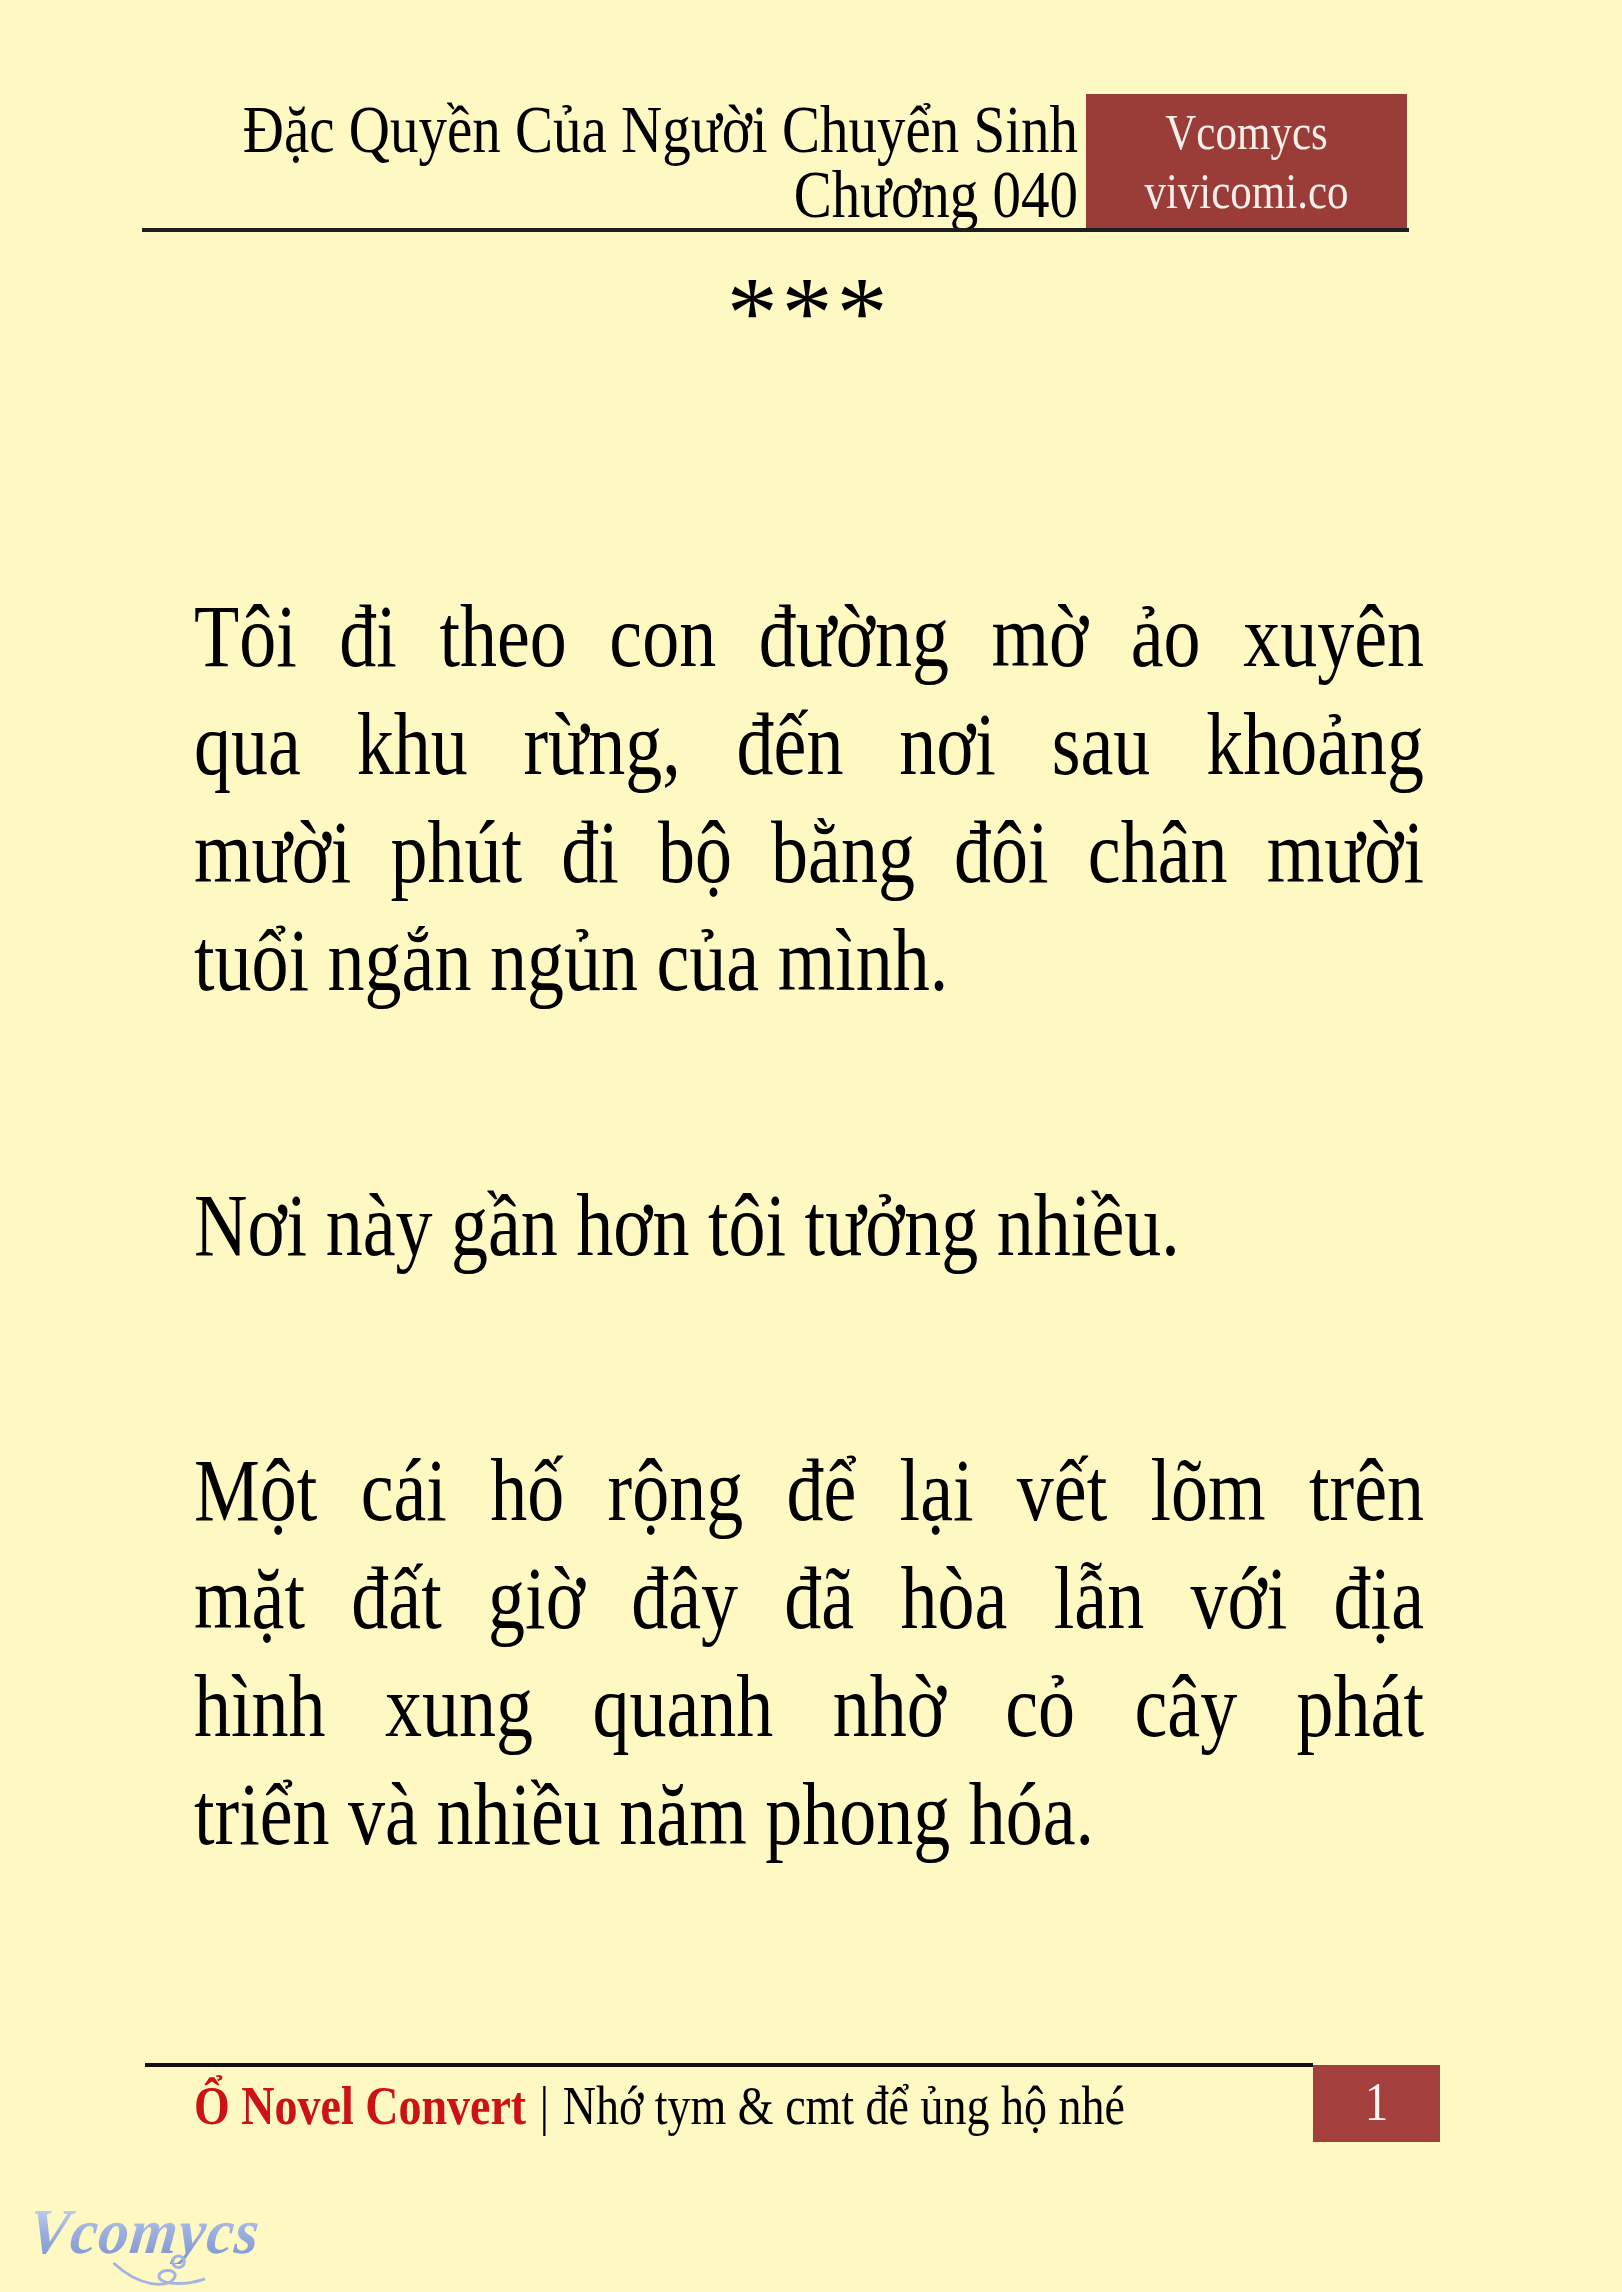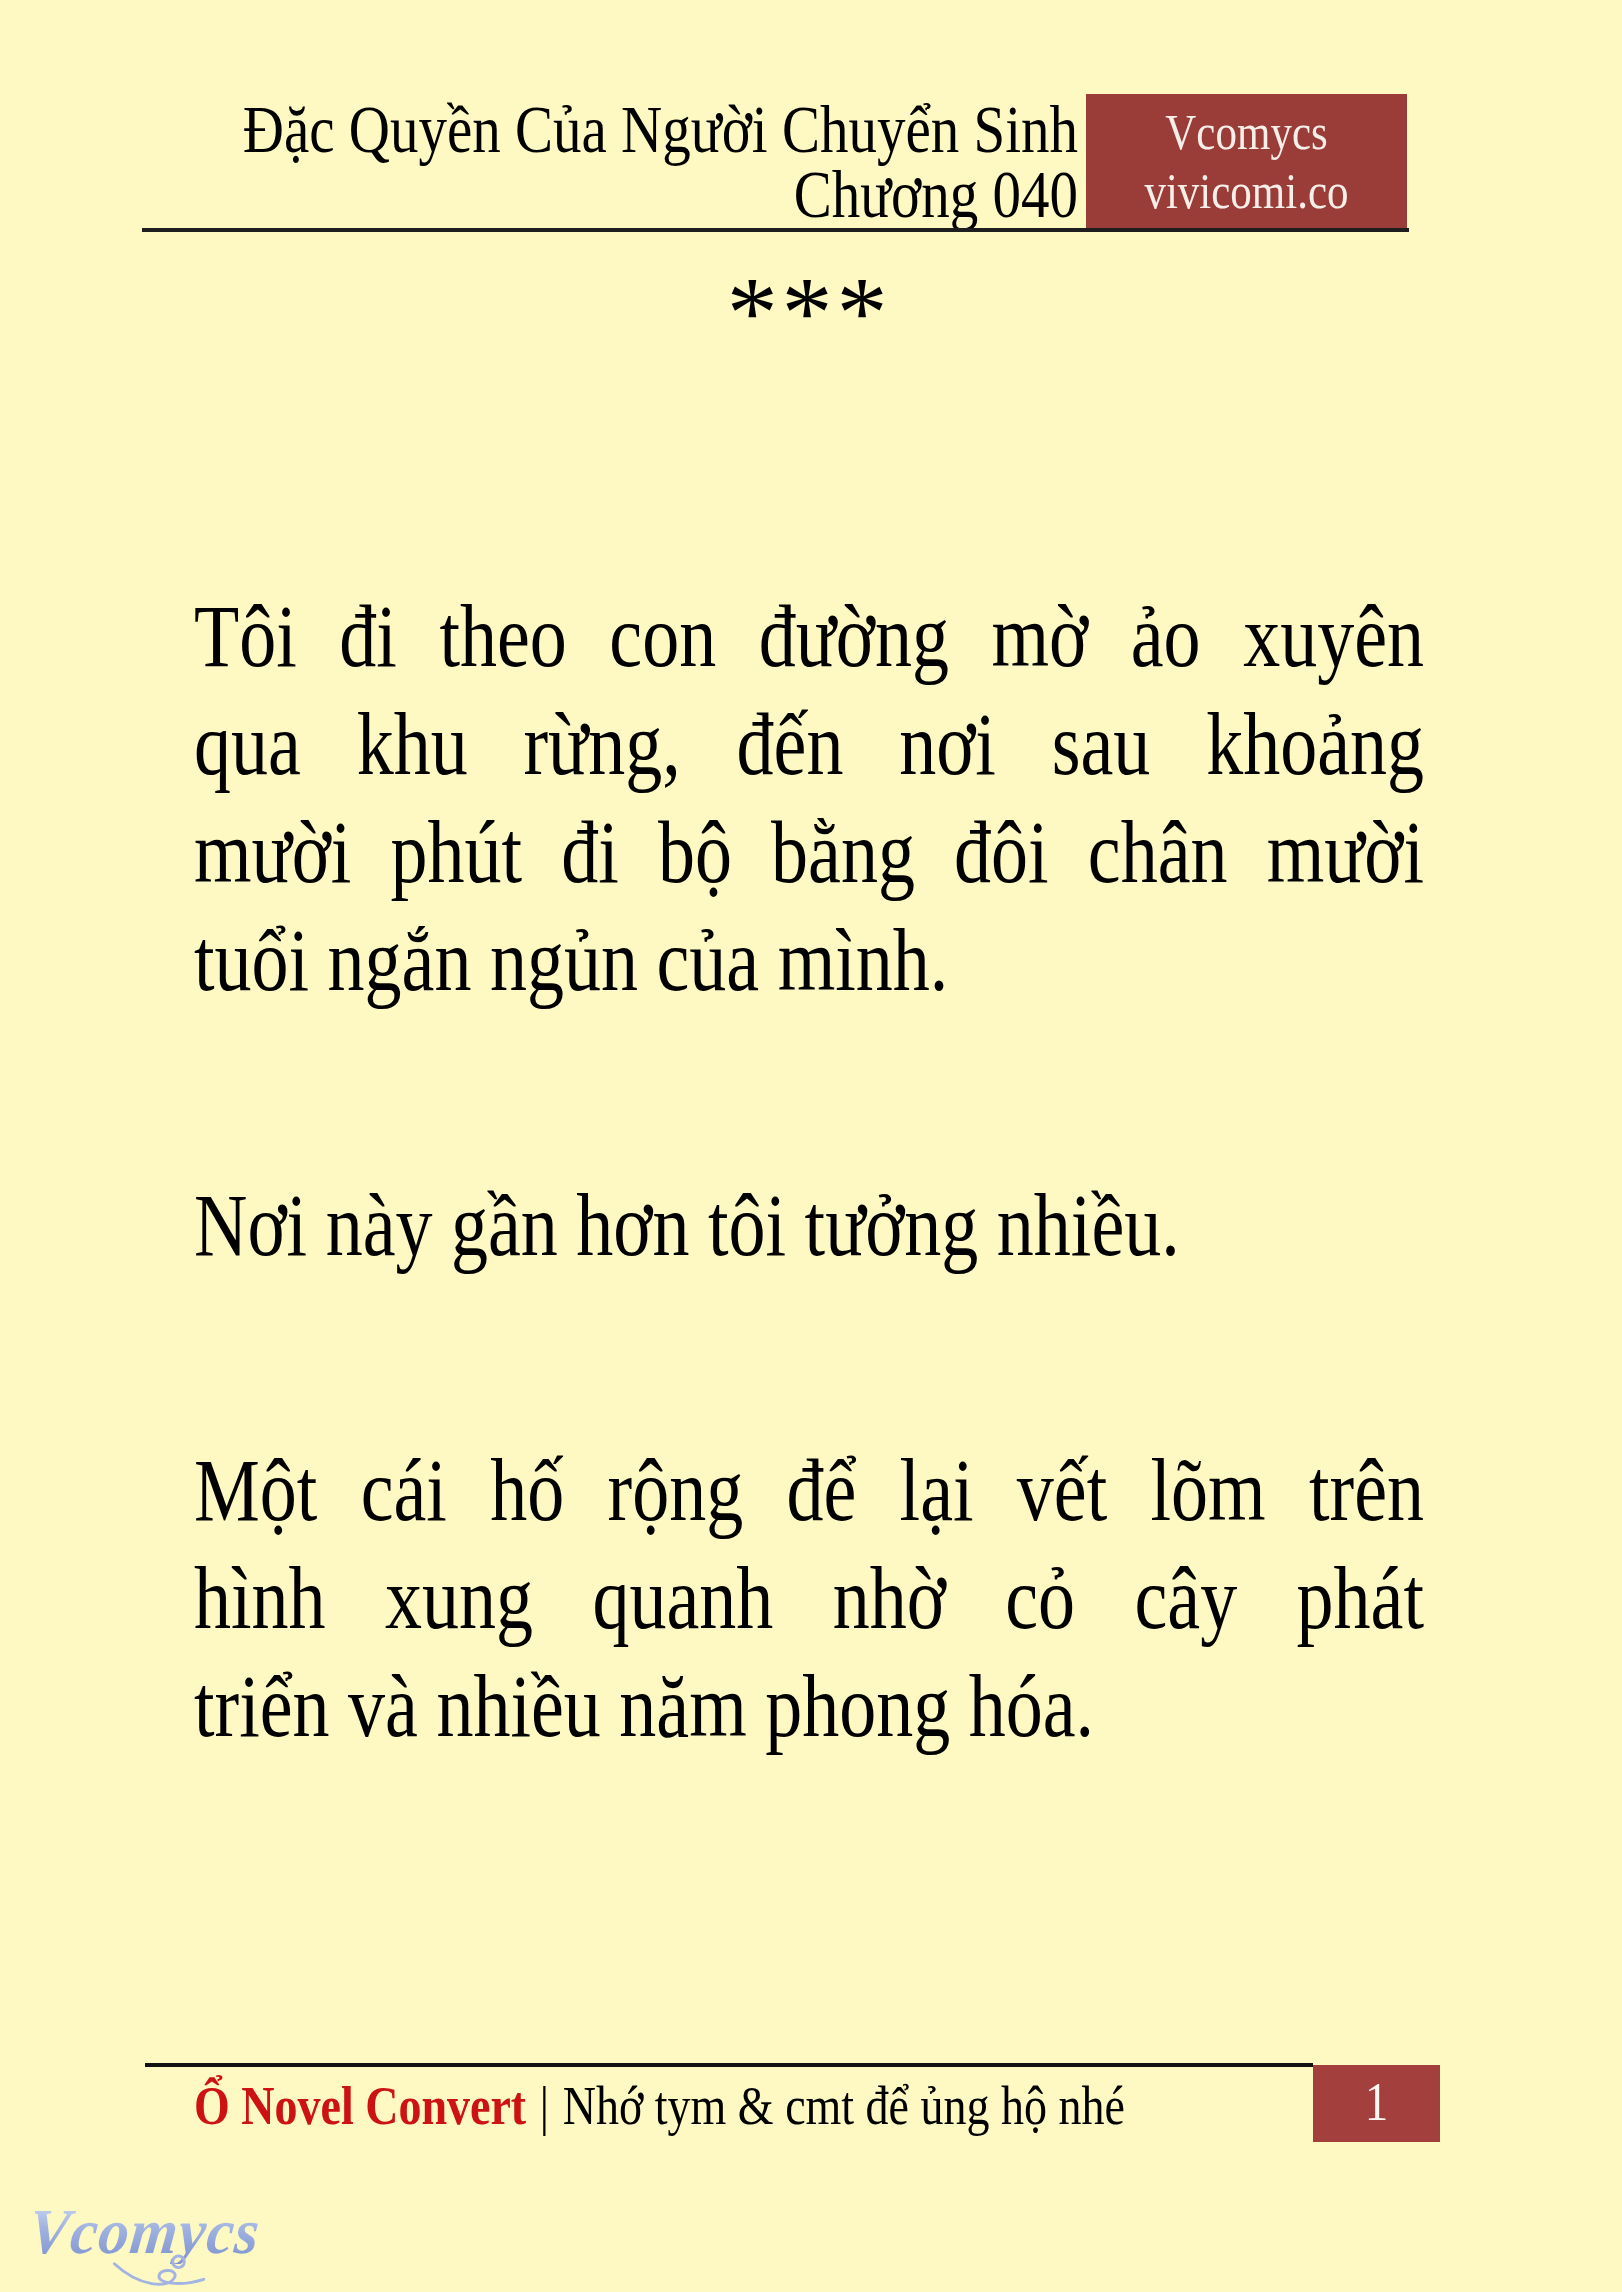--- a/index.html
+++ b/index.html
@@ -185,20 +185,23 @@
     <div class="para">
       <div class="pline">
           <span class="ltext last">Nơi này gần hơn tôi tưởng nhiều.</span>
         </div>
     </div>
     <div class="para">
       <div class="pline">
           <span class="ltext">Một cái hố rộng để lại vết lõm trên</span>
         </div>
       <div class="pline">
+          <span class="ltext">mặt đất giờ đây đã hòa lẫn với địa</span>
+        </div>
+      <div class="pline">
           <span class="ltext">hình xung quanh nhờ cỏ cây phát</span>
         </div>
       <div class="pline">
           <span class="ltext last">triển và nhiều năm phong hóa.</span>
         </div>
     </div>
   </div>
 
   <div class="footer-rule"></div>
 

